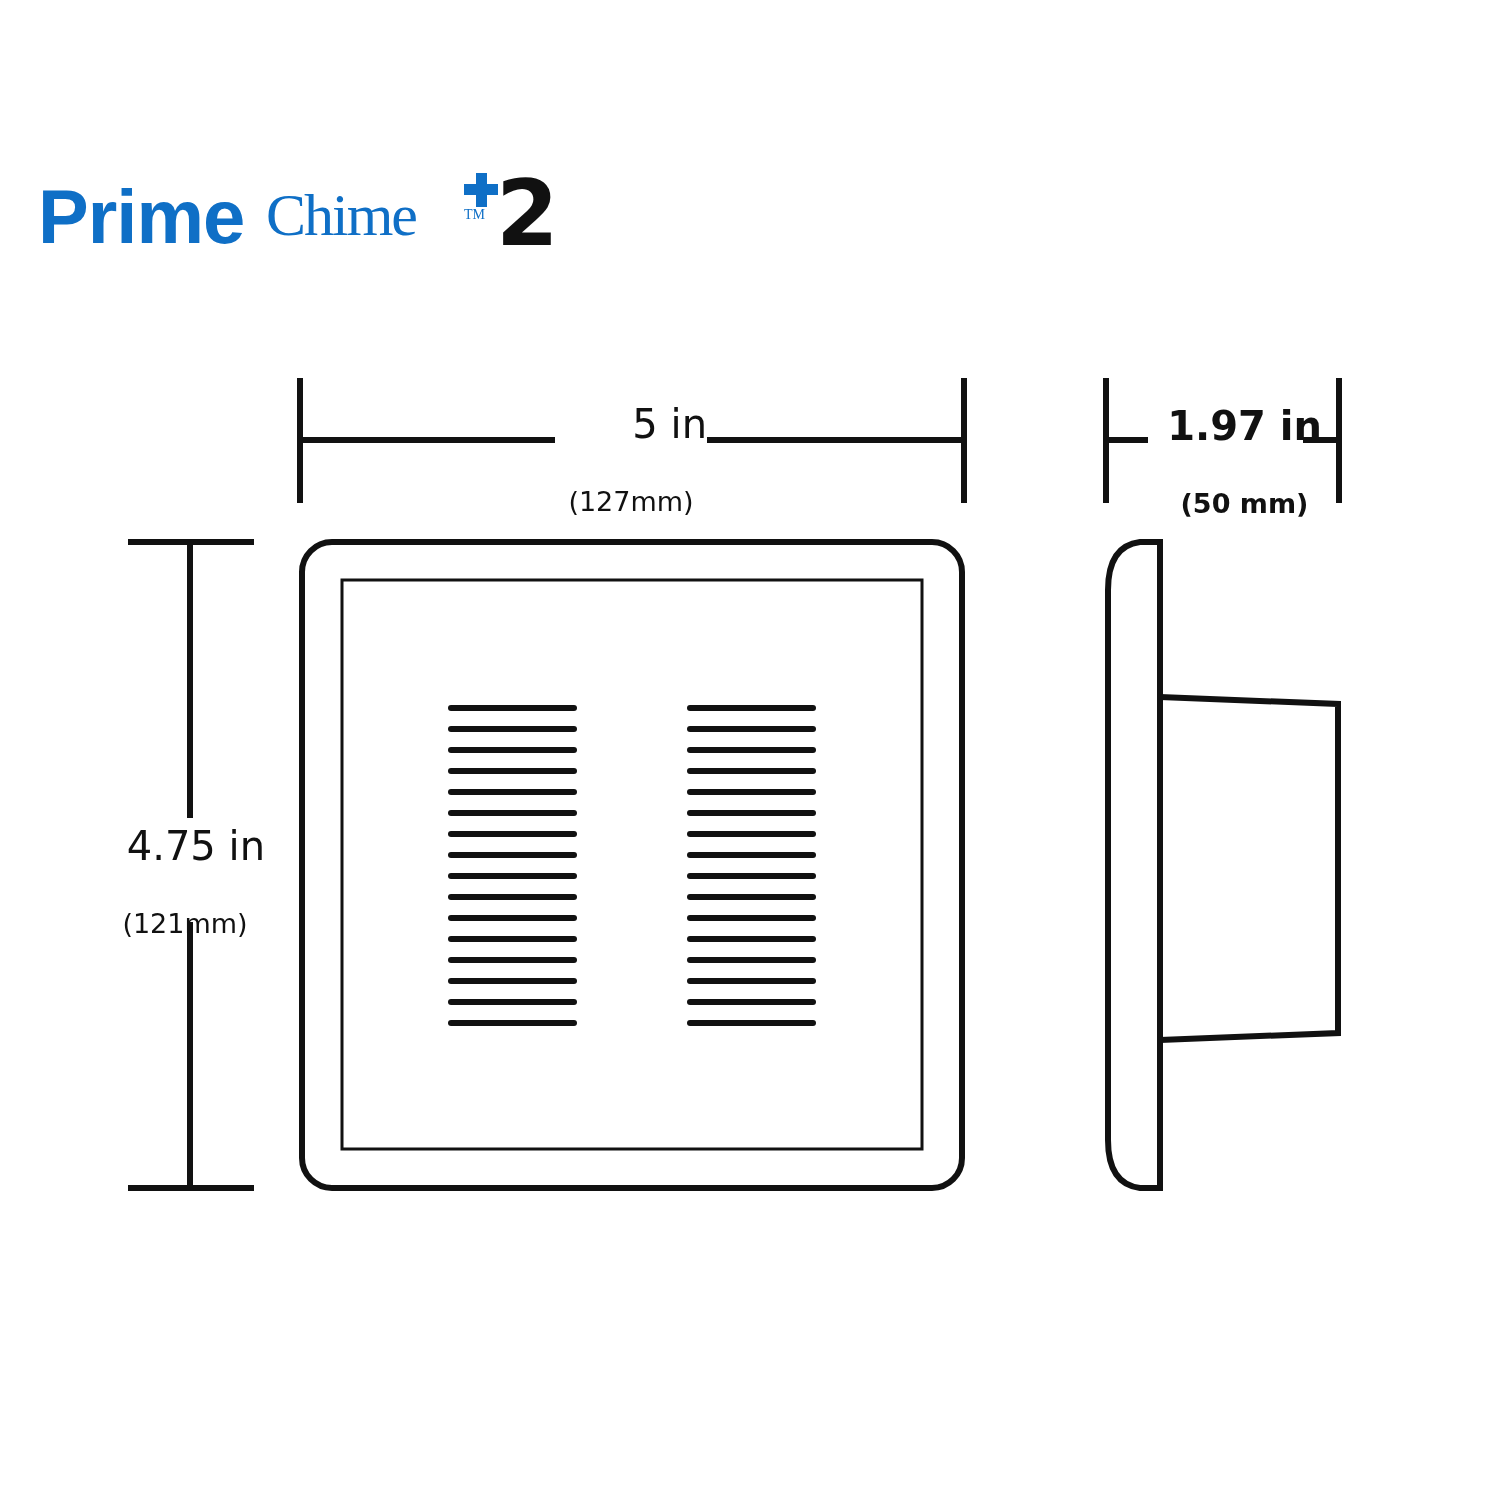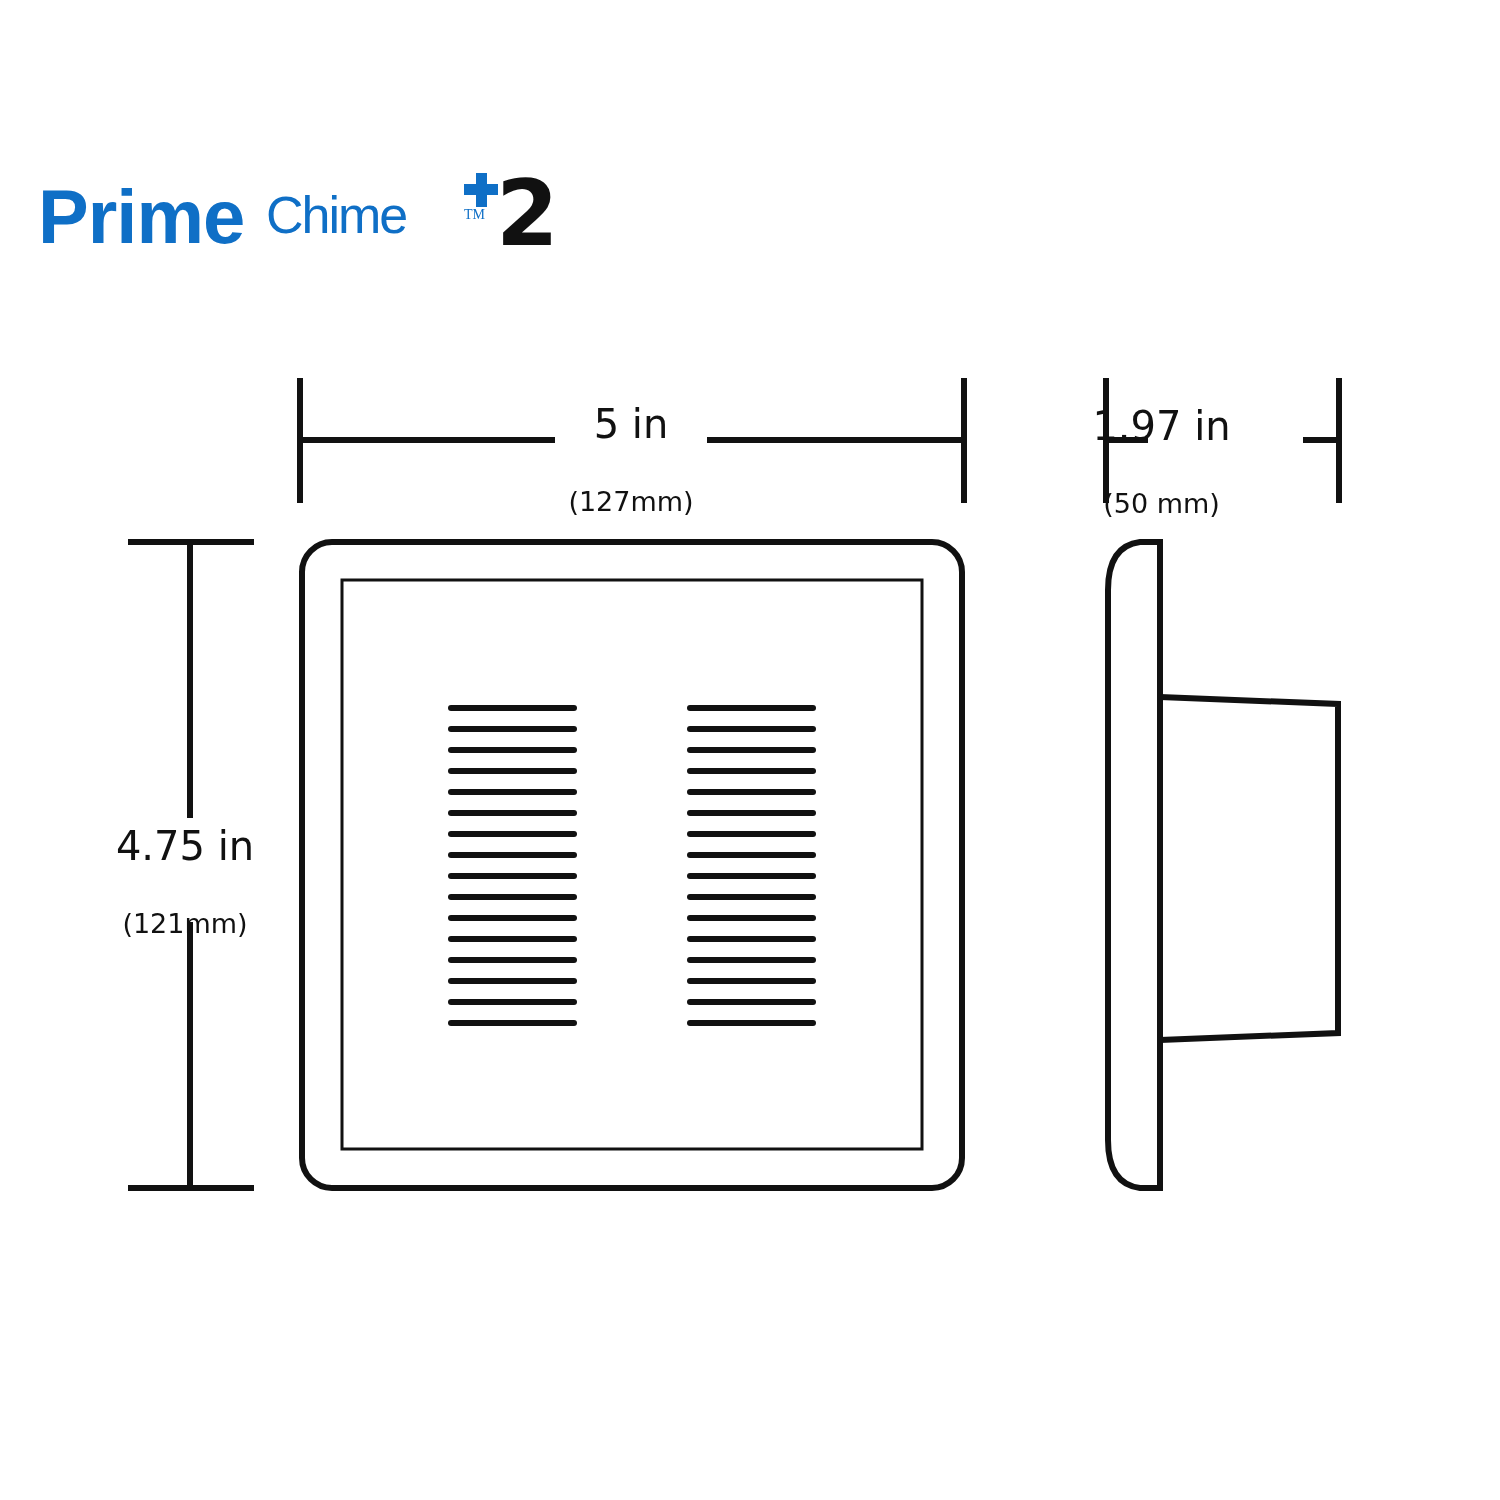--- a/index.html
+++ b/index.html
@@ -1,24 +1,24 @@
 <!DOCTYPE html>
 <html><head>
 <meta charset="utf-8">
 <style>
   html, body { margin: 0; padding: 0; background: #ffffff; }
   body { width: 1500px; height: 1500px; position: relative; overflow: hidden; font-family: "DejaVu Sans", sans-serif; }
   .logo { position: absolute; left: 38px; top: 170px; height: 90px; white-space: nowrap; }
   .logo-prime { position: absolute; left: 0; top: 2px; font-family: "Liberation Sans", sans-serif; font-weight: bold; font-size: 76px; letter-spacing: -1px; line-height: 90px; }
-  .logo-chime { position: absolute; left: 228px; top: 0; font-family: Liberation Sans, sans-serif; font-weight: normal; font-size: 52px; letter-spacing: -2px; line-height: 90px; }
+  .logo-chime { position: absolute; left: 228px; top: 0; font-family: Liberation Serif, serif; font-weight: normal; font-size: 60px; letter-spacing: -2px; line-height: 90px; }
   .logo-tm { position: absolute; left: 426px; top: 37px; font-family: Liberation Serif, serif; font-size: 14px; }
   .logo-two { position: absolute; left: 458px; top: -6px; font-family: "DejaVu Sans", sans-serif; font-weight: bold; font-size: 90px; line-height: 100px; color: #111111; }
   .logo-plus { position: absolute; left: 426px; top: 3px; width: 34px; height: 34px; }
   .dim-label { position: absolute; text-align: center; color: #111111; font-family: "DejaVu Sans", sans-serif; }
-  .dim-main { font-size: 40px; line-height: 44px; }
+  .dim-main { font-size: 40px; line-height: 44px; text-align: right; }
   .dim-sub { font-size: 27px; line-height: 32px; margin-top: 40px; }
   svg.drawing { position: absolute; left: 0; top: 0; }
 </style>
 </head>
 <body>
 
 <div class="logo">
   <span class="logo-prime" style="color:#0f6fc6">Prime</span>
   <span class="logo-chime" style="color:#0f6fc6">Chime</span>
   <svg class="logo-plus" viewBox="0 0 34 34">
@@ -97,21 +97,21 @@
       <line x1="690" x2="813" y1="1002" y2="1002"></line>
       <line x1="690" x2="813" y1="1023" y2="1023"></line>
     </g>
 </svg>
 
 <div class="dim-label" style="left:555px; top:402px; width:152px;">
   <div class="dim-main">5 in</div>
   <div class="dim-sub">(127mm)</div>
 </div>
 
-<div class="dim-label" style="left:1084px; top:404px; width:155px;">
+<div class="dim-label" style="left:1167px; top:404px; width:155px;font-weight:bold;">
   <div class="dim-main">1.97 in</div>
   <div class="dim-sub">(50 mm)</div>
 </div>
 
 <div class="dim-label" style="left:105px; top:824px; width:160px;">
   <div class="dim-main">4.75 in</div>
   <div class="dim-sub">(121mm)</div>
 </div>
 
 </body></html>

